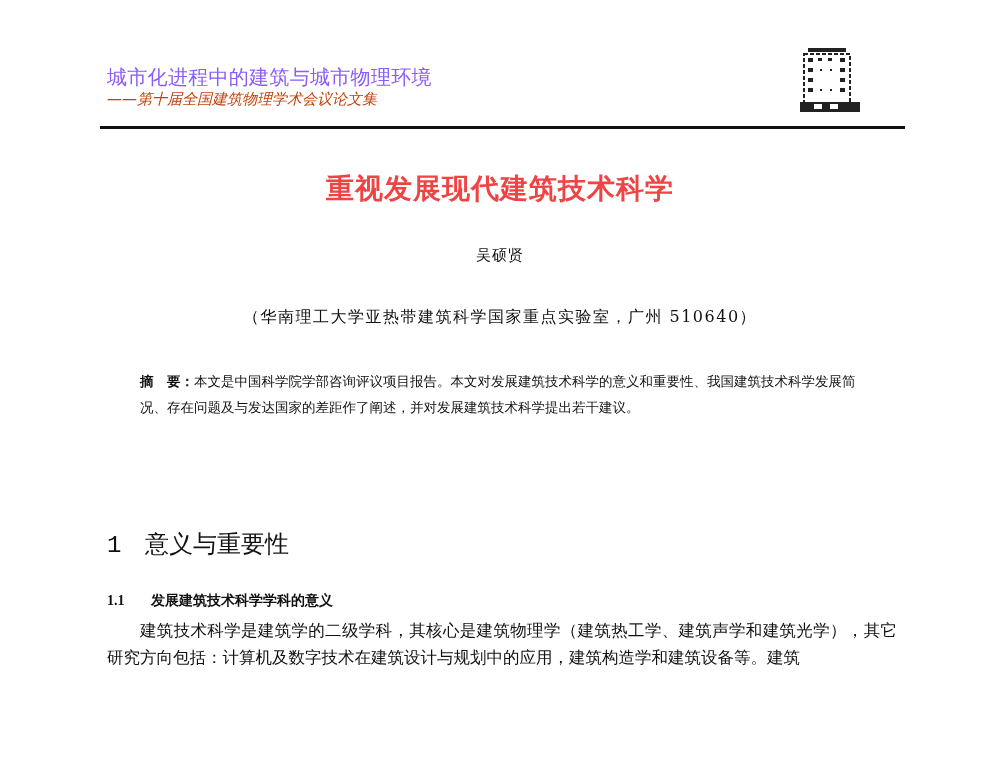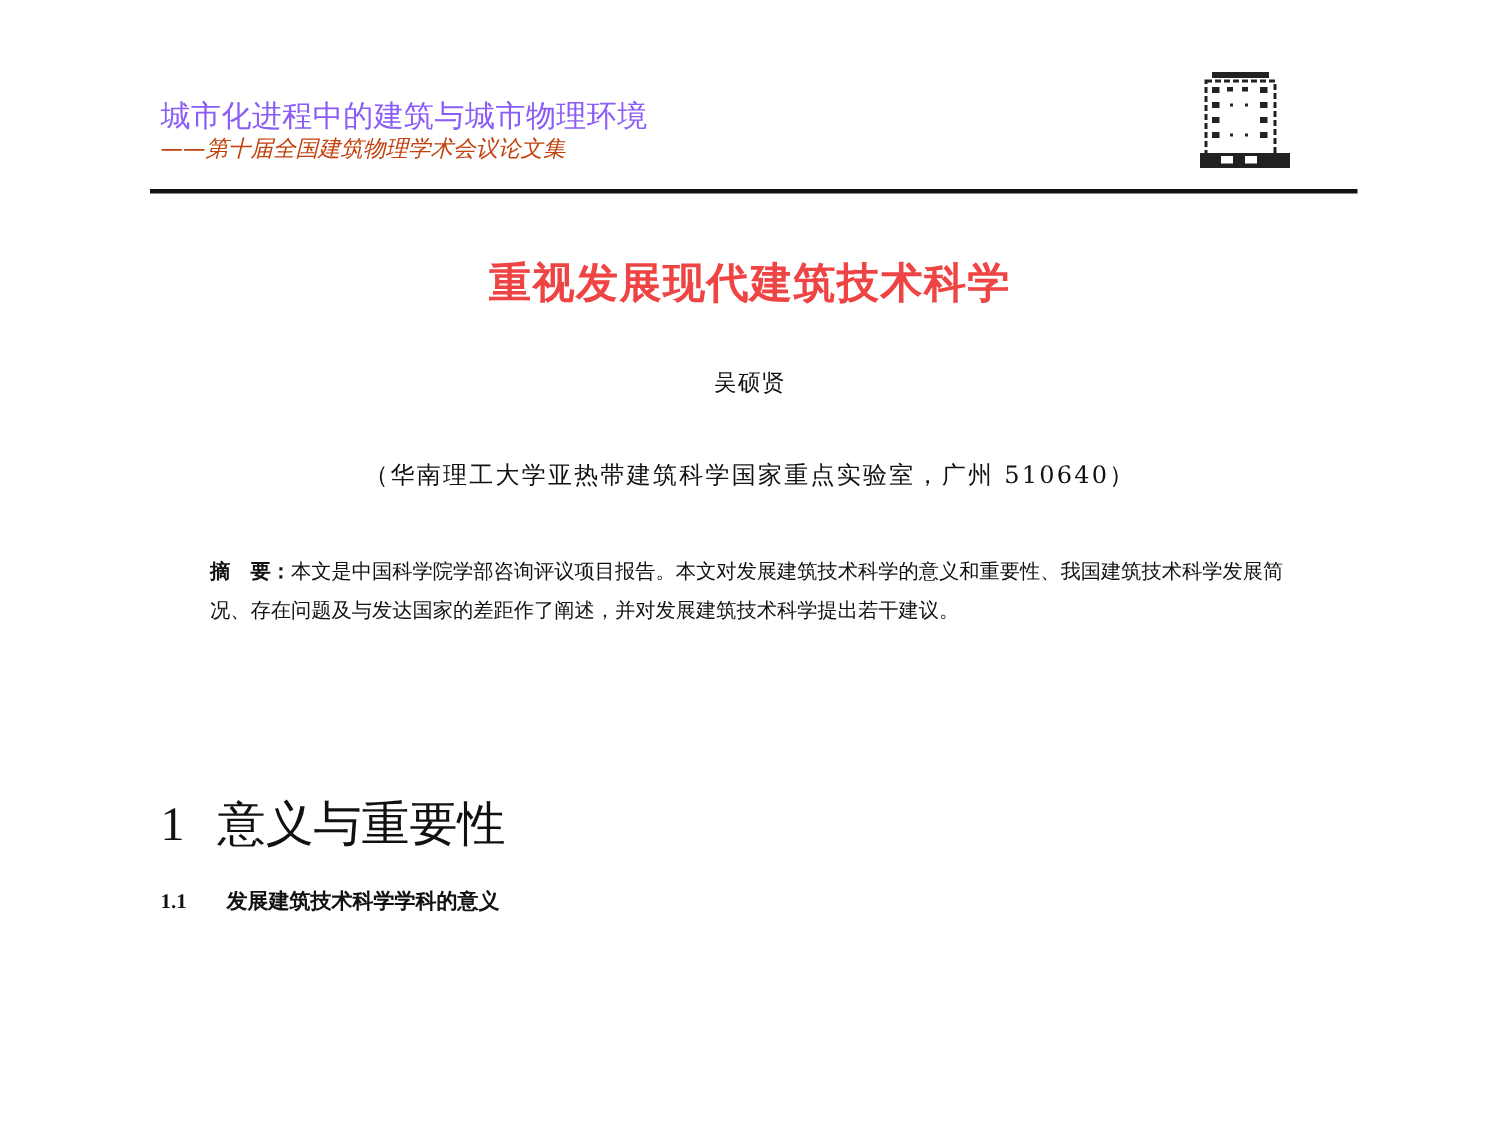--- a/index.html
+++ b/index.html
@@ -22,21 +22,21 @@
     font-family: "DejaVu Sans", sans-serif; font-size: 28px; font-weight: bold; letter-spacing: 1px; color: #ef4444;
   }
   .author { position: absolute; left: 0; width: 1000px; top: 246px; text-align: center; font-size: 15px; letter-spacing: 1px; }
   .affil  { position: absolute; left: 0; width: 1000px; top: 307px; text-align: center; font-size: 16px; letter-spacing: 1.5px; }
 
   .abstract { position: absolute; left: 140px; top: 368px; width: 740px; font-family: "DejaVu Sans", sans-serif; font-size: 13.5px; line-height: 26px; }
   .abs-label { font-weight: bold; }
   .keywords { position: absolute; left: 140px; top: 456px; font-family: "DejaVu Sans", sans-serif; font-size: 13.5px; }
   .kw-label { font-weight: bold; }
 
-  .h1 { position: absolute; left: 107px; top: 528px; font-size: 32px; font-family: Liberation Serif, serif; }
+  .h1 { position: absolute; left: 107px; top: 528px; font-size: 24px; font-family: Liberation Mono, monospace; }
   .h1 .num { display: inline-block; width: 38px; }
   .h2 { position: absolute; left: 107px; top: 592px; font-size: 14px; font-weight: bold; font-family: Liberation Serif, serif; }
   .h2 .num { display: inline-block; width: 44px; }
 
   .body-text { position: absolute; left: 107px; top: 617px; width: 790px; font-size: 16.5px; line-height: 27px; text-align: justify; }
   .body-text p { margin: 0; text-indent: 2em; }
 </style>
 </head>
 <body>
 
@@ -86,15 +86,16 @@
 
   <div class="h1">
     <span class="num">1</span><span>意义与重要性</span>
   </div>
 
   <div class="h2">
     <span class="num">1.1</span><span>发展建筑技术科学学科的意义</span>
   </div>
 
   <div class="body-text">
+    <p>建筑技术科学是建筑学的二级学科，其核心是建筑物理学（建筑热工学、建筑声学和建筑光学），其它研究方向包括：计算机及数字技术在建筑设计与规划中的应用，建筑构造学和建筑设备等。建筑</p>
   </div>
 
 </div>
 
 </body></html>

